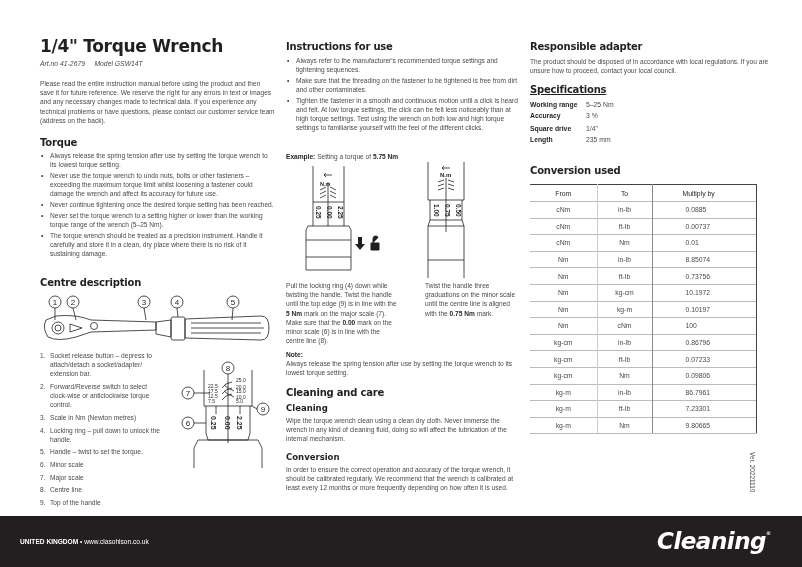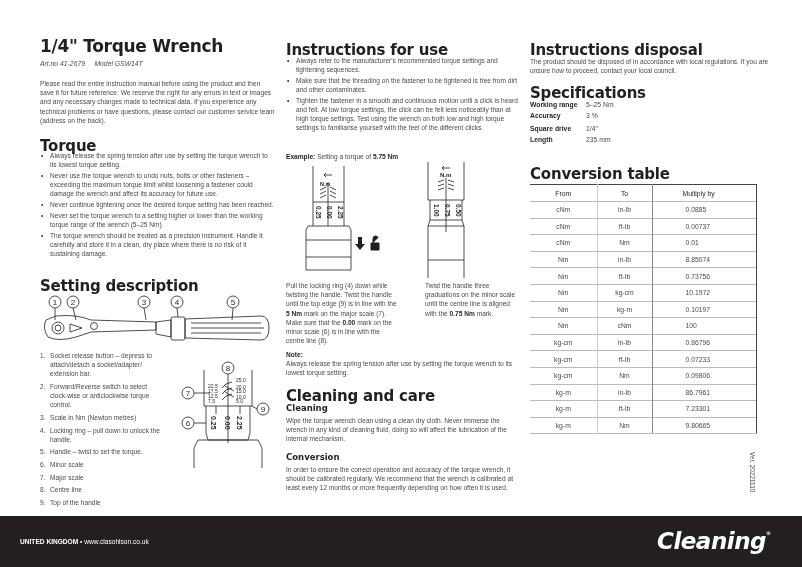--- a/index.html
+++ b/index.html
@@ -1,20 +1,20 @@
 <!DOCTYPE html>
 <html><head>
 <meta charset="utf-8">
 <style>
   * { box-sizing: border-box; margin: 0; padding: 0; }
   html, body { width: 802px; height: 567px; background: #ffffff; overflow: hidden; }
   body { position: relative; font-family: "Liberation Sans", sans-serif; color: #3a3a3a; }
   .col { position: absolute; top: 0; }
   .h1 { font-family: "DejaVu Sans", sans-serif; font-weight: bold; font-size: 17px; color: #231f20; letter-spacing: -0.3px; }
-  .h2 { font-family: "DejaVu Sans", sans-serif; font-weight: bold; font-size: 15px; color: #231f20; letter-spacing: -0.2px; }
+  .h2 { font-family: "DejaVu Sans", sans-serif; font-weight: bold; font-size: 10px; color: #231f20; letter-spacing: -0.2px; }
   .h3 { font-family: "DejaVu Sans", sans-serif; font-weight: bold; font-size: 8.5px; color: #231f20; text-align: right; }
   .p { font-size: 6.6px; line-height: 9.2px; color: #4a4a4a; }
   .artno { font-size: 6.8px; font-style: italic; color: #4a4a4a; }
   ul.b { list-style: none; }
   ul.b li { position: relative; padding-left: 10px; font-size: 6.6px; line-height: 9.2px; color: #4a4a4a; margin-bottom: 1.5px; }
   ul.b li::before { content: "•"; position: absolute; left: 1px; top: 0; color: #333; }
   ol.n { list-style: none; }
   ol.n li { position: relative; padding-left: 10px; font-size: 6.6px; line-height: 9.2px; color: #4a4a4a; margin-bottom: 3.4px; }
   ol.n li .num { position: absolute; left: 0; top: 0; }
   b, .bold { font-weight: bold; color: #231f20; }
@@ -51,21 +51,21 @@
 
   <div class="h2" style="position:absolute; top:137px;">Torque</div>
   <ul class="b" style="position:absolute; top:151px; width:236px;">
     <li>Always release the spring tension after use by setting the torque wrench to its lowest torque setting.</li>
     <li>Never use the torque wrench to undo nuts, bolts or other fasteners – exceeding the maximum torque limit whilst loosening a fastener could damage the wrench and affect its accuracy for future use.</li>
     <li>Never continue tightening once the desired torque setting has been reached.</li>
     <li>Never set the torque wrench to a setting higher or lower than the working torque range of the wrench (5–25 Nm).</li>
     <li>The torque wrench should be treated as a precision instrument. Handle it carefully and store it in a clean, dry place where there is no risk of it sustaining damage.</li>
   </ul>
 
-  <div class="h2" style="position:absolute; top:277px;">Setting description</div>
+  <div class="h2" style="position:absolute; top:277px;">Centre description</div>
 
   <svg style="position:absolute; left:-4px; top:292px;" width="240" height="52" viewBox="0 0 240 52">
     <g fill="none" stroke="#231f20" stroke-width="0.8">
       <circle cx="19" cy="10" r="6"></circle>
         <circle cx="37" cy="10" r="6"></circle>
       <circle cx="108" cy="10" r="6"></circle>
         <circle cx="141" cy="10" r="6"></circle>
         <circle cx="197" cy="10" r="6"></circle>
       <line x1="19" y1="16" x2="19" y2="28"></line>
         <line x1="37" y1="16" x2="40" y2="28"></line>
@@ -221,44 +221,44 @@
   <div class="p" style="position:absolute; top:359px; width:232px;">Always release the spring tension after use by setting the torque wrench to its lowest torque setting.</div>
 
   <div class="h2" style="position:absolute; top:387px; white-space:nowrap;">Cleaning and care</div>
   <div class="h3" style="position:absolute; top:403px;">Cleaning</div>
   <div class="p" style="position:absolute; top:416px; width:232px;">Wipe the torque wrench clean using a clean dry cloth. Never immerse the wrench in any kind of cleaning fluid, doing so will affect the lubrication of the internal mechanism.</div>
   <div class="h3" style="position:absolute; top:452px;">Conversion</div>
   <div class="p" style="position:absolute; top:465px; width:232px;">In order to ensure the correct operation and accuracy of the torque wrench, it should be calibrated regularly. We recommend that the wrench is calibrated at least every 12 months or more frequently depending on how often it is used.</div>
 </div>
 
 <div class="col" style="left:530px; width:240px;">
-  <div class="h2" style="position:absolute; top:41px; white-space:nowrap;">Instructions disposal</div>
+  <div class="h2" style="position:absolute; top:41px; white-space:nowrap;">Responsible adapter</div>
   <div class="p" style="position:absolute; top:57px; width:240px;">The product should be disposed of in accordance with local regulations. If you are unsure how to proceed, contact your local council.</div>
 
-  <div class="h2" style="position:absolute; top:84px; white-space:nowrap;">Specifications</div>
+  <div class="h2" style="position:absolute; top:84px; white-space:nowrap;text-decoration:underline;">Specifications</div>
   <div style="position:absolute; top:99px; width:200px;">
     <div class="spec-row">
         <span class="k">Working range</span>
         <span class="v">5–25 Nm</span>
       </div>
     <div class="spec-row">
         <span class="k">Accuracy</span>
         <span class="v">3 %</span>
       </div>
     <div class="spec-row" style="margin-top:2px;">
         <span class="k">Square drive</span>
         <span class="v">1/4"</span>
       </div>
     <div class="spec-row">
         <span class="k">Length</span>
         <span class="v">235 mm</span>
       </div>
   </div>
 
-  <div class="h2" style="position:absolute; top:165px; white-space:nowrap;">Conversion table</div>
+  <div class="h2" style="position:absolute; top:165px; white-space:nowrap;">Conversion used</div>
   <table class="conv" style="position:absolute; top:184px; left:0;">
     <thead>
       <tr>
         <th class="c1">From</th>
         <th class="c2">To</th>
         <th class="c3 m">Multiply by</th>
       </tr>
     </thead>
     <tbody>
       <tr>

